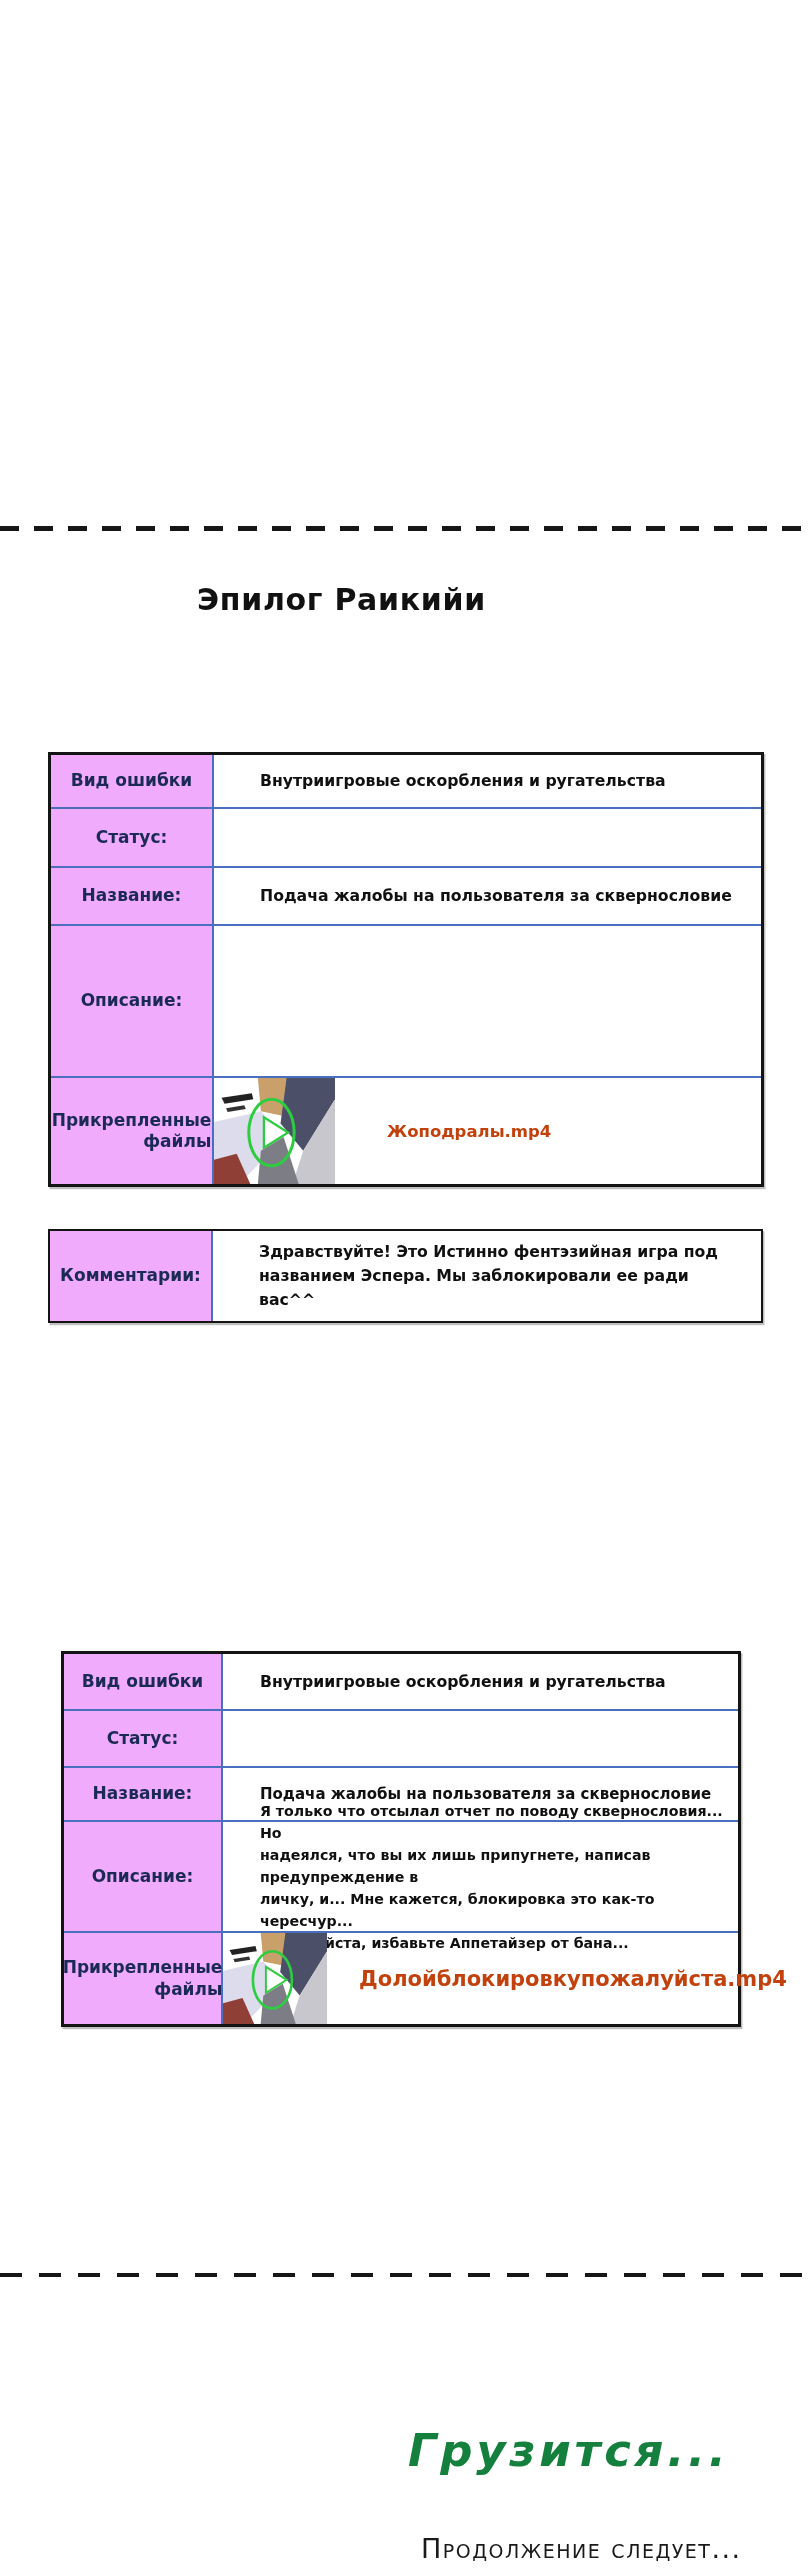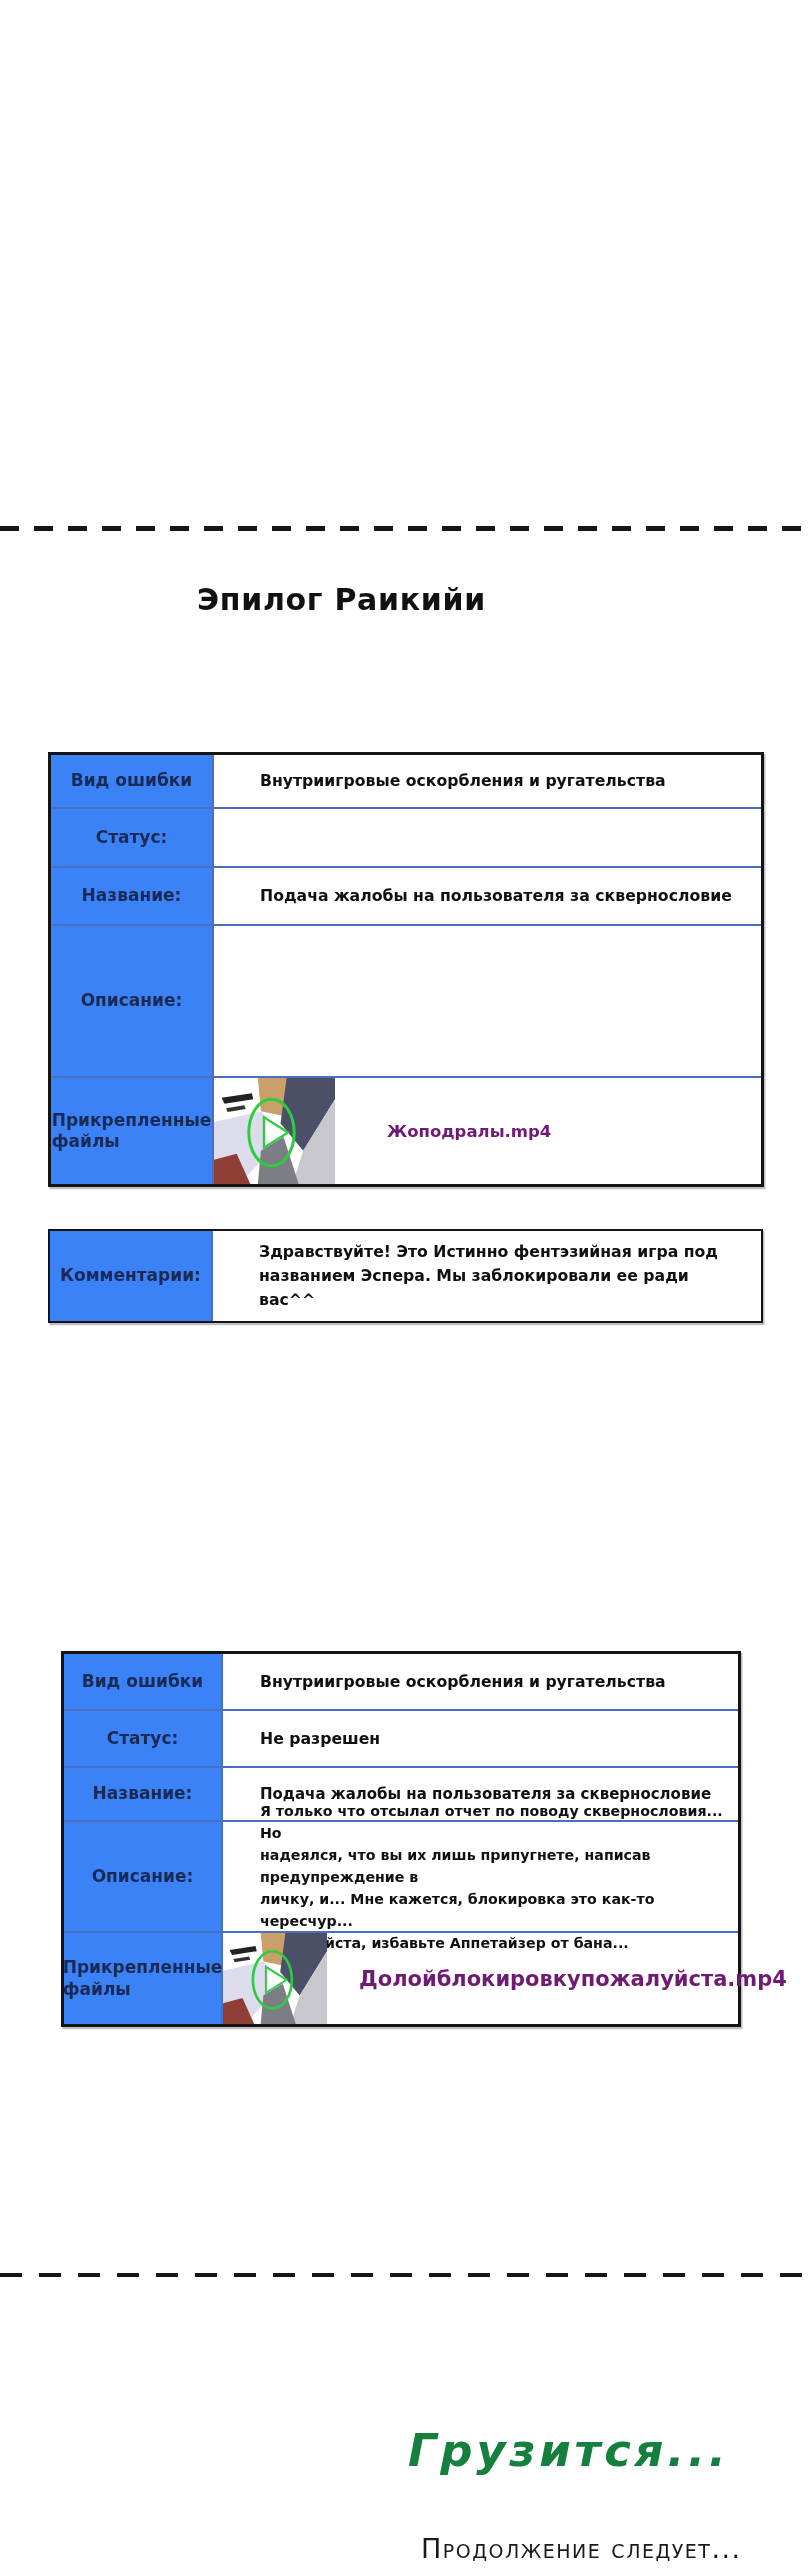--- a/index.html
+++ b/index.html
@@ -16,38 +16,38 @@
     position:absolute;left:0;top:778;width:683px;top:582px;text-align:center;
     font-size:30px;font-weight:700;color:#111;letter-spacing:0.7px;
   }
   .report{
     position:absolute;background:#ffffff;border:3px solid #141414;
     box-shadow:1.5px 2.2px 0 rgba(0,0,0,.25);
   }
   .row{display:flex;align-items:stretch;}
   .row + .row{border-top:2.2px solid #4a6fc0;}
   .lbl{
-    background:#3b82f6;border-right:2.2px solid #4a6fc0;
+    background:#f0abfc;border-right:2.2px solid #4a6fc0;
     display:flex;align-items:center;justify-content:center;
-    text-align:left;color:#1b2a55;font-weight:700;font-size:17px;
+    text-align:right;color:#1b2a55;font-weight:700;font-size:17px;
     line-height:1.25;white-space:pre-line;flex:0 0 auto;
   }
   .val{
     flex:1 1 auto;display:flex;align-items:center;
     color:#101010;font-weight:700;font-size:15.7px;line-height:1.6;
     white-space:pre-line;
   }
   .form1 .lbl{width:161px;}
   .form2 .lbl{width:157px;}
   .comments-form{border-width:2.2px;}
   .val.pad1{padding-left:46px;padding-right:15px;}
   .val.pad2{padding-left:37px;padding-right:15px;}
   .attach-val{flex:1 1 auto;display:flex;align-items:center;padding:0;}
   .thumb{display:block;flex:0 0 auto;}
-  .fname{color:#701a75;font-weight:700;font-size:16.5px;}
+  .fname{color:#c2410c;font-weight:700;font-size:16.5px;}
   .loading-text{
     position:absolute;left:408px;top:2424px;
     font-size:45px;font-weight:700;font-style:italic;
     letter-spacing:3.7px;color:#15803d;
   }
   .continued-text{
     position:absolute;left:421px;top:2533px;white-space:nowrap;
     font-variant:small-caps;font-size:27px;font-weight:400;
     letter-spacing:1.5px;color:#1a1a1a;
   }
@@ -108,21 +108,20 @@
     </div>
   </div>
 
   <div class="report form2" style="left:61px;top:1651px;width:674px;">
     <div class="row" style="height:55px;">
       <div class="lbl">Вид ошибки</div>
       <div class="val pad2">Внутриигровые оскорбления и ругательства</div>
     </div>
     <div class="row" style="height:55px;">
       <div class="lbl">Статус:</div>
-      <div class="val pad2">Не разрешен</div>
     </div>
     <div class="row" style="height:52px;">
       <div class="lbl">Название:</div>
       <div class="val pad2" style="font-size:15px;">Подача жалобы на пользователя за сквернословие</div>
     </div>
     <div class="row" style="height:109px;">
       <div class="lbl">Описание:</div>
       <div class="val pad2" style="font-size:14.2px;line-height:1.55;">Я только что отсылал отчет по поводу сквернословия... Но
 надеялся, что вы их лишь припугнете, написав предупреждение в
 личку, и... Мне кажется, блокировка это как-то чересчур...

